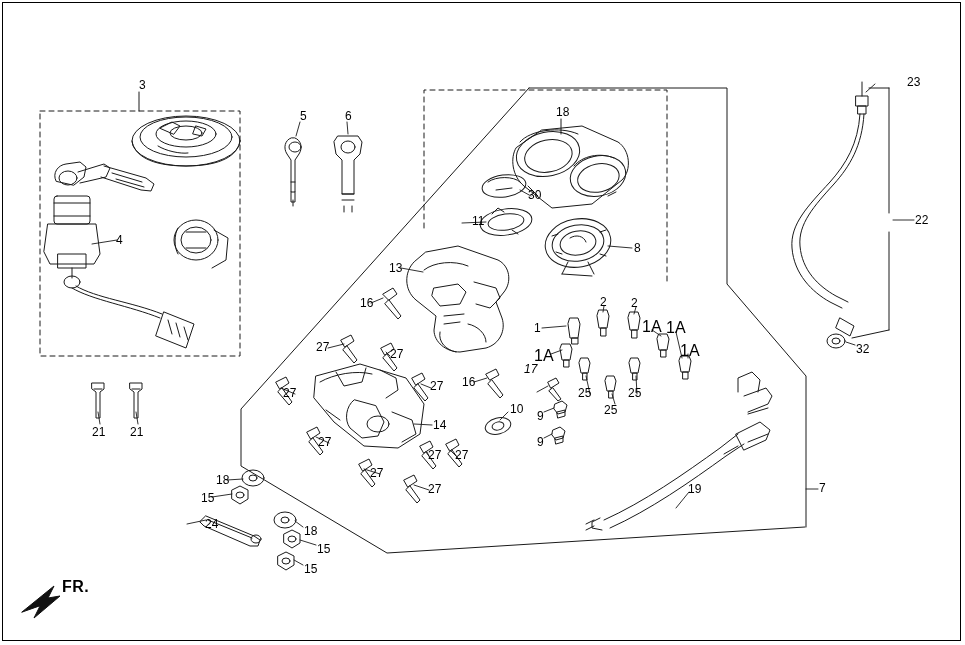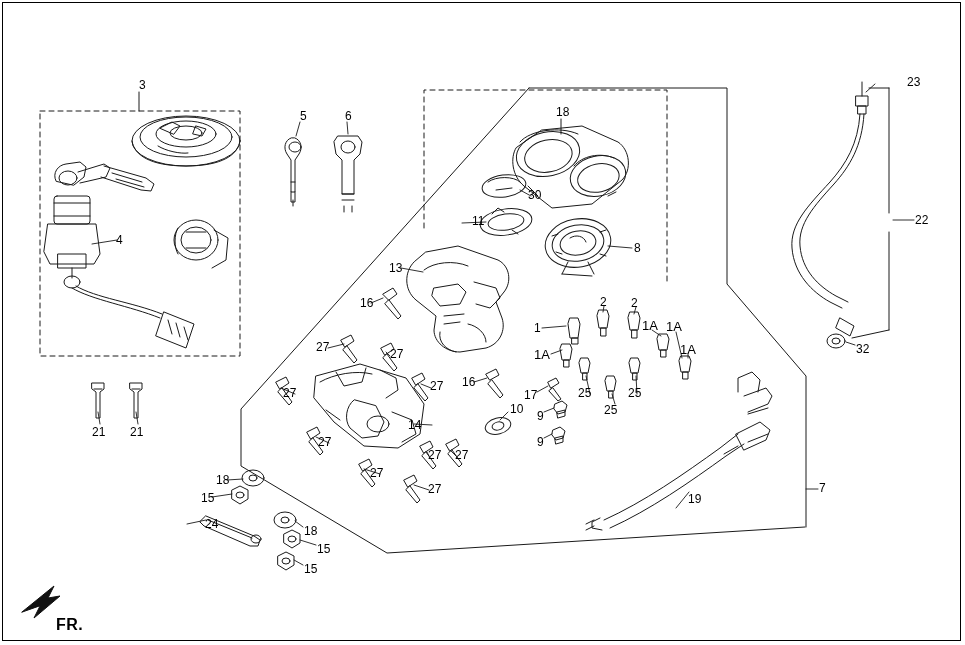--- a/index.html
+++ b/index.html
@@ -1,20 +1,20 @@
 <!DOCTYPE html>
 <html><head>
 <meta charset="utf-8">
 <style>
   html,body{margin:0;padding:0;background:#ffffff;}
   body{width:965px;height:645px;font-family:"Liberation Sans",sans-serif;overflow:hidden;}
   #stage{position:relative;width:965px;height:645px;background:#fff;}
   svg#art{position:absolute;left:0;top:0;width:965px;height:645px;}
   .lbl{position:absolute;font-family:"Liberation Sans",sans-serif;font-size:12px;color:#000;white-space:nowrap;}
-  .lbl.small{font-size:13px;}
+  .lbl.small{font-size:16px;}
   .frtxt{position:absolute;font-family:"Liberation Sans",sans-serif;font-size:16px;font-weight:bold;color:#000;letter-spacing:0.5px;}
   .border{position:absolute;left:2px;top:2px;width:959px;height:639px;border:1px solid #000;box-sizing:border-box;}
 </style>
 </head>
 <body>
 
 <div id="stage">
   <div class="border"></div>
 
   <svg id="art" viewBox="0 0 965 645" xmlns="http://www.w3.org/2000/svg">
@@ -375,41 +375,41 @@
   <div class="lbl" style="left:600px;top:295px;">2</div>
   <div class="lbl" style="left:631px;top:296px;">2</div>
   <div class="lbl" style="left:534px;top:321px;">1</div>
   <div class="lbl small" style="left:642px;top:318px;">1A</div>
   <div class="lbl small" style="left:666px;top:319px;">1A</div>
   <div class="lbl small" style="left:534px;top:347px;">1A</div>
   <div class="lbl small" style="left:680px;top:342px;">1A</div>
   <div class="lbl" style="left:856px;top:342px;">32</div>
   <div class="lbl" style="left:316px;top:340px;">27</div>
   <div class="lbl" style="left:390px;top:347px;">27</div>
-  <div class="lbl" style="left:524px;top:388px;">17</div>
+  <div class="lbl" style="left:524px;top:362px;font-style:italic;">17</div>
   <div class="lbl" style="left:578px;top:386px;">25</div>
   <div class="lbl" style="left:604px;top:403px;">25</div>
   <div class="lbl" style="left:628px;top:386px;">25</div>
   <div class="lbl" style="left:462px;top:375px;">16</div>
   <div class="lbl" style="left:283px;top:386px;">27</div>
   <div class="lbl" style="left:430px;top:379px;">27</div>
   <div class="lbl" style="left:92px;top:425px;">21</div>
   <div class="lbl" style="left:130px;top:425px;">21</div>
   <div class="lbl" style="left:498px;top:402px;margin-left:12px;">10</div>
   <div class="lbl" style="left:537px;top:409px;">9</div>
   <div class="lbl" style="left:537px;top:435px;">9</div>
-  <div class="lbl" style="left:408px;top:418px;text-align:right;">14</div>
+  <div class="lbl" style="left:433px;top:418px;text-align:right;">14</div>
   <div class="lbl" style="left:318px;top:435px;">27</div>
   <div class="lbl" style="left:455px;top:448px;">27</div>
   <div class="lbl" style="left:428px;top:448px;">27</div>
   <div class="lbl" style="left:370px;top:466px;">27</div>
   <div class="lbl" style="left:428px;top:482px;">27</div>
   <div class="lbl" style="left:819px;top:481px;">7</div>
-  <div class="lbl" style="left:688px;top:492px;">19</div>
+  <div class="lbl" style="left:688px;top:482px;">19</div>
   <div class="lbl" style="left:216px;top:473px;">18</div>
   <div class="lbl" style="left:201px;top:491px;">15</div>
   <div class="lbl" style="left:176px;top:517px;margin-left:29px;">24</div>
   <div class="lbl" style="left:304px;top:524px;">18</div>
   <div class="lbl" style="left:317px;top:542px;">15</div>
   <div class="lbl" style="left:304px;top:562px;">15</div>
 
-  <div class="frtxt" style="left:56px;top:578px;margin-top:38px;">FR.</div>
+  <div class="frtxt" style="left:62px;top:578px;">FR.</div>
 </div>
 
 </body></html>

